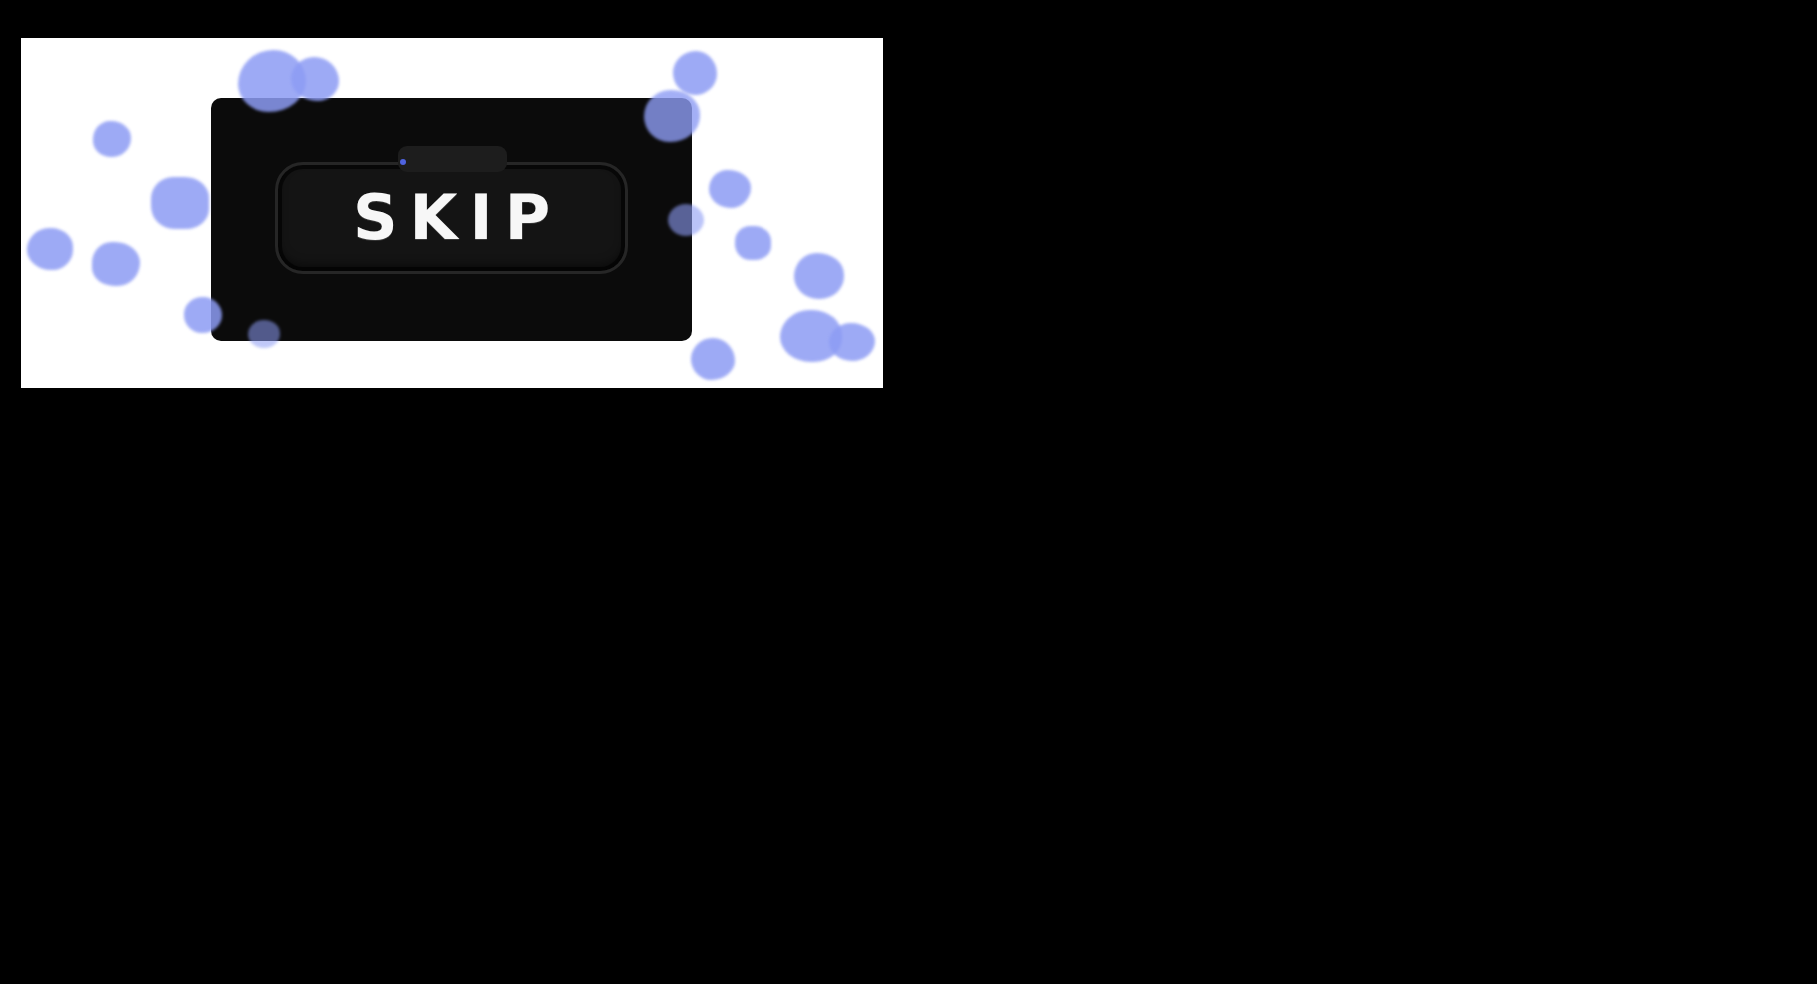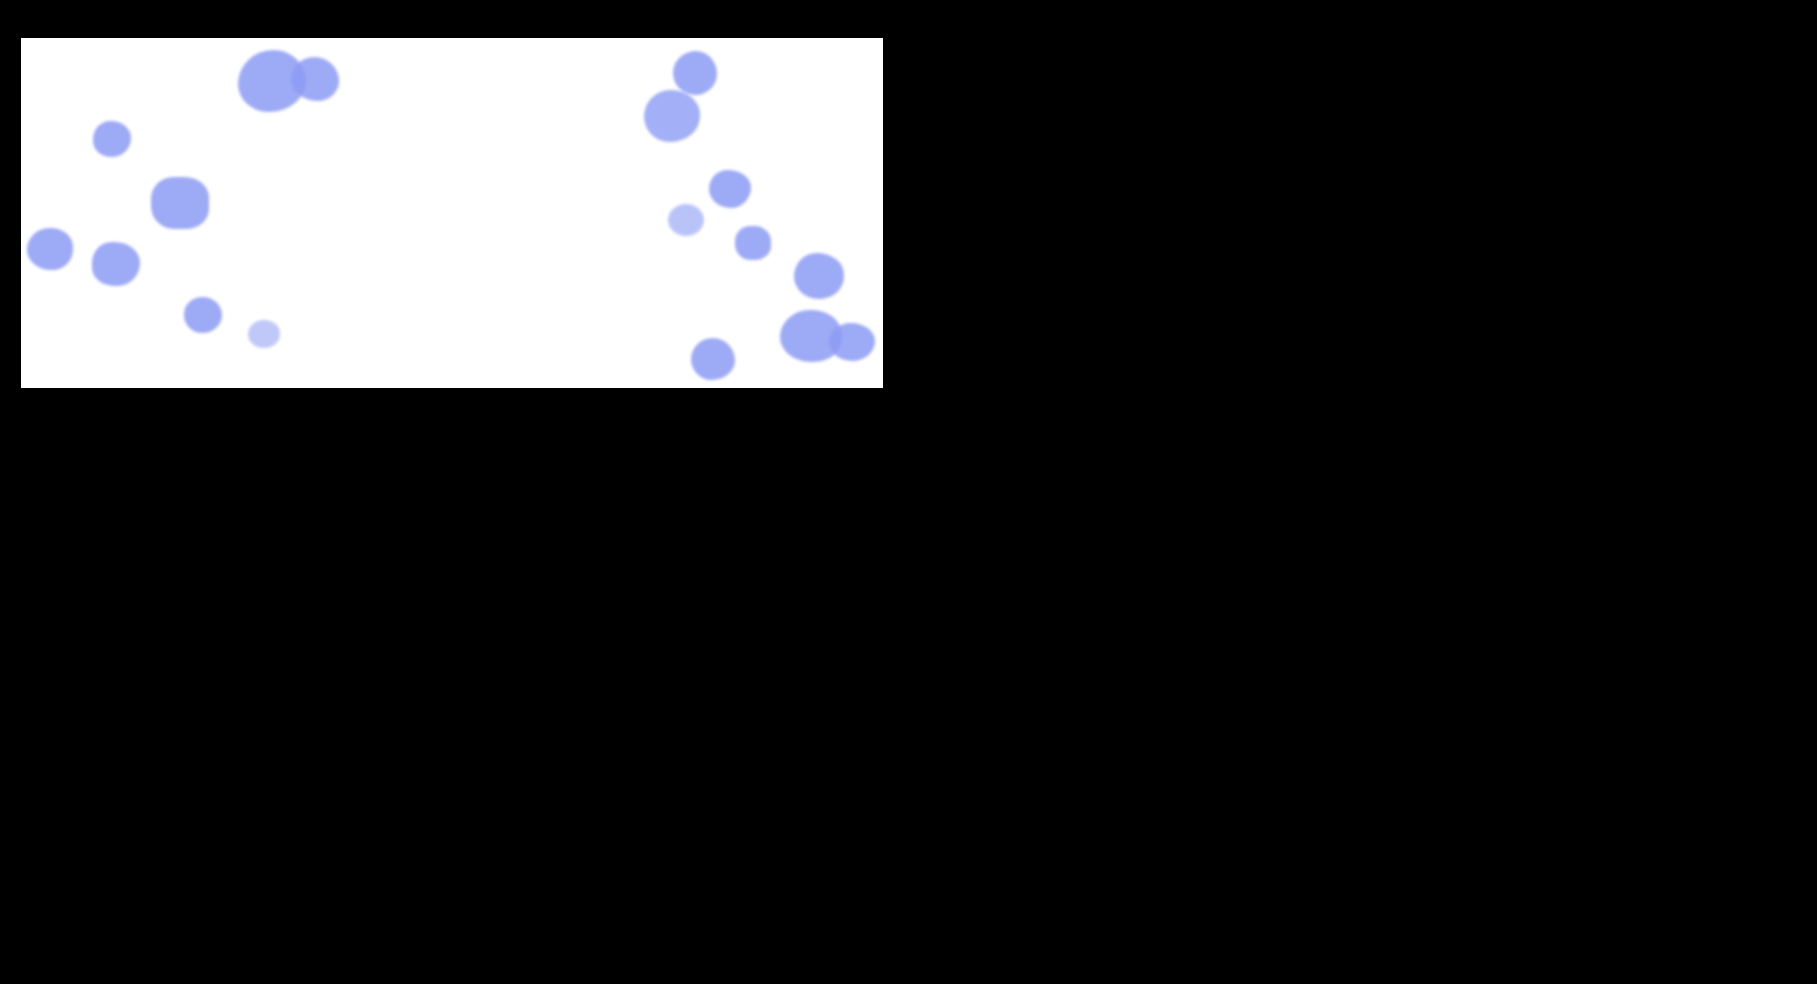--- a/index.html
+++ b/index.html
@@ -102,20 +102,29 @@
     pointer-events: auto;
   }
 </style>
 </head>
 <body>
 
 <div class="screen">
 
   <div class="game-canvas">
 
+    <div class="game-board">
+
+      <div class="tooltip-bar">
+        <span class="tooltip-dot"></span>
+      </div>
+
+      <button class="skip-button">SKIP</button>
+
+    </div>
 
     <div class="blob-layer" id="blob-layer">
         <div class="blob" style="left: 217px; top: 12px; width: 68px; height: 62px; border-radius: 52% 48% 55% 45% / 55% 50% 50% 45%; opacity: 0.85; background: rgb(141, 156, 244);"></div>
         <div class="blob" style="left: 270px; top: 19px; width: 48px; height: 44px; border-radius: 48% 52% 45% 55% / 50% 55% 45% 50%; opacity: 0.85; background: rgb(141, 156, 244);"></div>
         <div class="blob" style="left: 72px; top: 83px; width: 38px; height: 36px; border-radius: 46% 54% 50% 50% / 52% 48% 55% 45%; opacity: 0.85; background: rgb(141, 156, 244);"></div>
         <div class="blob" style="left: 130px; top: 139px; width: 58px; height: 52px; border-radius: 38% 42% 40% 40% / 42% 40% 38% 44%; opacity: 0.85; background: rgb(141, 156, 244);"></div>
         <div class="blob" style="left: 6px; top: 190px; width: 46px; height: 42px; border-radius: 50% 50% 46% 54% / 54% 46% 50% 50%; opacity: 0.85; background: rgb(141, 156, 244);"></div>
         <div class="blob" style="left: 71px; top: 204px; width: 48px; height: 44px; border-radius: 44% 56% 50% 50% / 50% 50% 56% 44%; opacity: 0.85; background: rgb(141, 156, 244);"></div>
         <div class="blob" style="left: 163px; top: 259px; width: 38px; height: 36px; border-radius: 50% 50% 52% 48% / 48% 52% 50% 50%; opacity: 0.85; background: rgb(141, 156, 244);"></div>
         <div class="blob" style="left: 227px; top: 282px; width: 32px; height: 28px; border-radius: 50% / 52% 48% 50% 50%; opacity: 0.55; background: rgb(141, 156, 244);"></div>

